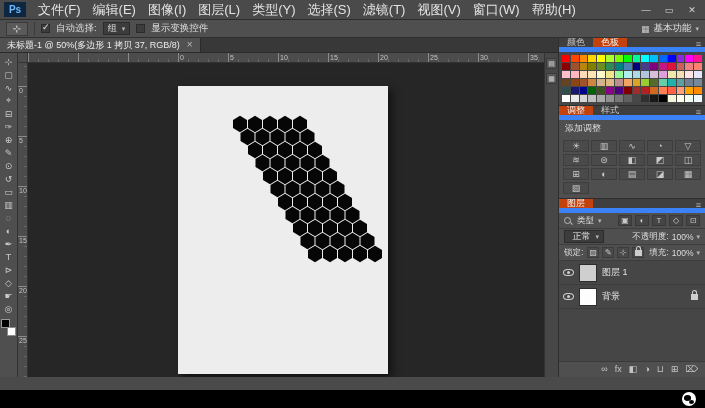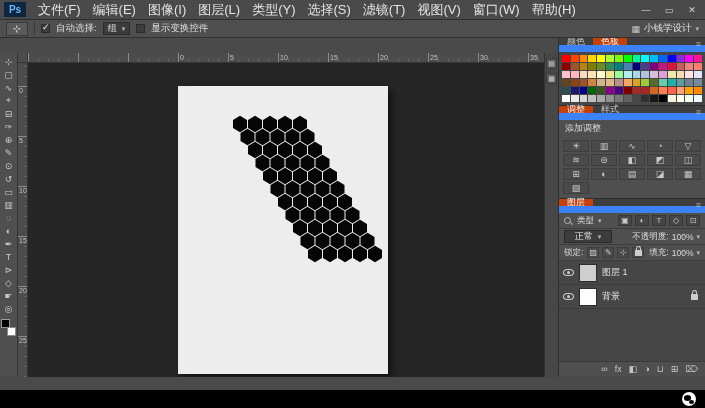--- a/index.html
+++ b/index.html
@@ -64,21 +64,21 @@
   #canvas{position:absolute;top:63px;left:28px;width:516px;bottom:31px;background:var(--canvas-bg);overflow:hidden;z-index:1}
   #document{position:absolute;left:150px;top:23px;width:210px;height:288px;background:var(--doc-bg);box-shadow:4px 4px 8px rgba(0,0,0,.55)}
   #hex-svg{position:absolute;inset:0;width:100%;height:100%;display:block}
 
   
   #dock-strip{position:absolute;top:53px;left:544px;width:14px;bottom:31px;background:#474747;border-left:1px solid #333;display:flex;flex-direction:column;align-items:center;gap:4px;padding-top:5px;z-index:3}
   .dock-icon{width:11px;height:11px;background:#565656;border:1px solid #3a3a3a;color:#cfcfcf;font-size:7px;display:flex;align-items:center;justify-content:center}
 
   
   #panels{position:absolute;top:38px;right:0;width:147px;bottom:31px;background:#4f4f4f;border-left:1px solid #2e2e2e;display:flex;flex-direction:column;z-index:4}
-  .panel-tabs{height:14px;display:flex;align-items:stretch;background:#3f3f3f;border-bottom:7px solid #3b82f6;position:relative;flex:0 0 auto}
+  .panel-tabs{height:14px;display:flex;align-items:stretch;background:#3f3f3f;border-bottom:5px solid #3b82f6;position:relative;flex:0 0 auto}
   .ptab{font-size:9px;color:#c8c8c8;padding:0 8px;display:flex;align-items:center;white-space:nowrap}
   .ptab.active{background:#c2410c;color:#f2f2f2}
   .panel-menu{position:absolute;right:4px;top:1px;color:#b8b8b8;font-size:9px}
   .swatch-grid{display:grid;grid-template-columns:repeat(16,1fr);gap:1px;padding:3px;background:#464646;border-bottom:1px solid #2d2d2d}
   .swatch{height:7px}
   .add-label{font-size:9px;color:#ddd;padding:2px 6px 4px}
   .adjust-grid{display:grid;grid-template-columns:repeat(5,1fr);gap:2px;padding:1px 4px 4px;border-bottom:1px solid #2d2d2d}
   .adjust-icon{height:12px;display:flex;align-items:center;justify-content:center;color:#c9c9c9;font-size:9px;background:#4a4a4a;border:1px solid #3e3e3e}
 
   #panel-layers{flex:1;display:flex;flex-direction:column;min-height:0}
@@ -135,25 +135,31 @@
     <span class="cb checked"></span>
     <span>自动选择:</span>
     <span class="dd">
       <span>组</span>
       <span class="chev">▾</span>
     </span>
     <span class="cb"></span>
     <span>显示变换控件</span>
     <div class="ws-btn">
       <span class="ws-grid">▦</span>
-      <span>小钱学设计</span>
+      <span>基本功能</span>
       <span class="chev">▾</span>
     </div>
   </div>
 
+  <div id="tabbar">
+    <div class="doc-tab">
+      <span>未标题-1 @ 50%(多边形 1 拷贝 37, RGB/8)</span>
+      <span class="tab-close">×</span>
+    </div>
+  </div>
 
   <div id="toolbar">
     <div id="tools">
         <div class="tool">⊹</div>
         <div class="tool">▢</div>
         <div class="tool">∿</div>
         <div class="tool">⌖</div>
         <div class="tool">⊟</div>
         <div class="tool">✑</div>
         <div class="tool">⊕</div>
@@ -416,21 +422,21 @@
         <span class="grp push" id="filter-icons">
             <span class="ficon">▣</span>
             <span class="ficon">◐</span>
             <span class="ficon">T</span>
             <span class="ficon">◇</span>
             <span class="ficon">⊡</span>
           </span>
       </div>
 
       <div class="l-row">
-        <span class="dd" style="width:48px;justify-content:center">
+        <span class="dd" style="width:40px;justify-content:flex-end">
           <span>正常</span>
           <span class="chev">▾</span>
         </span>
         <span class="grp push">
           <span>不透明度:</span>
           <span>100%</span>
           <span class="chev">▾</span>
         </span>
       </div>
 

